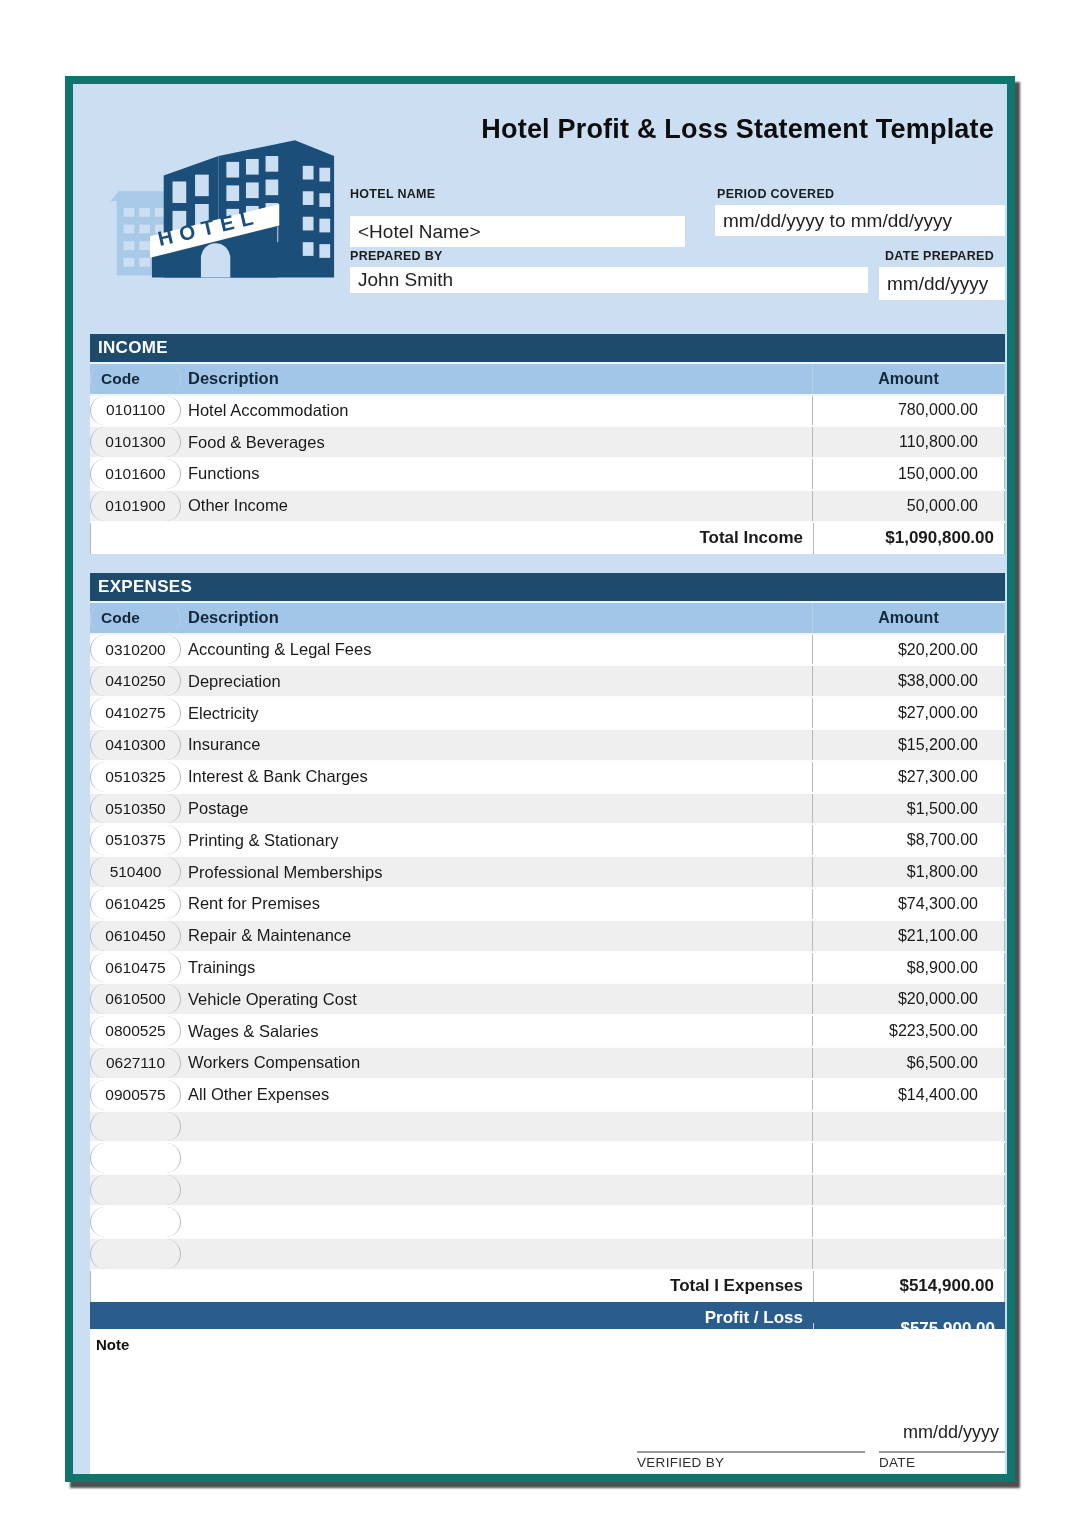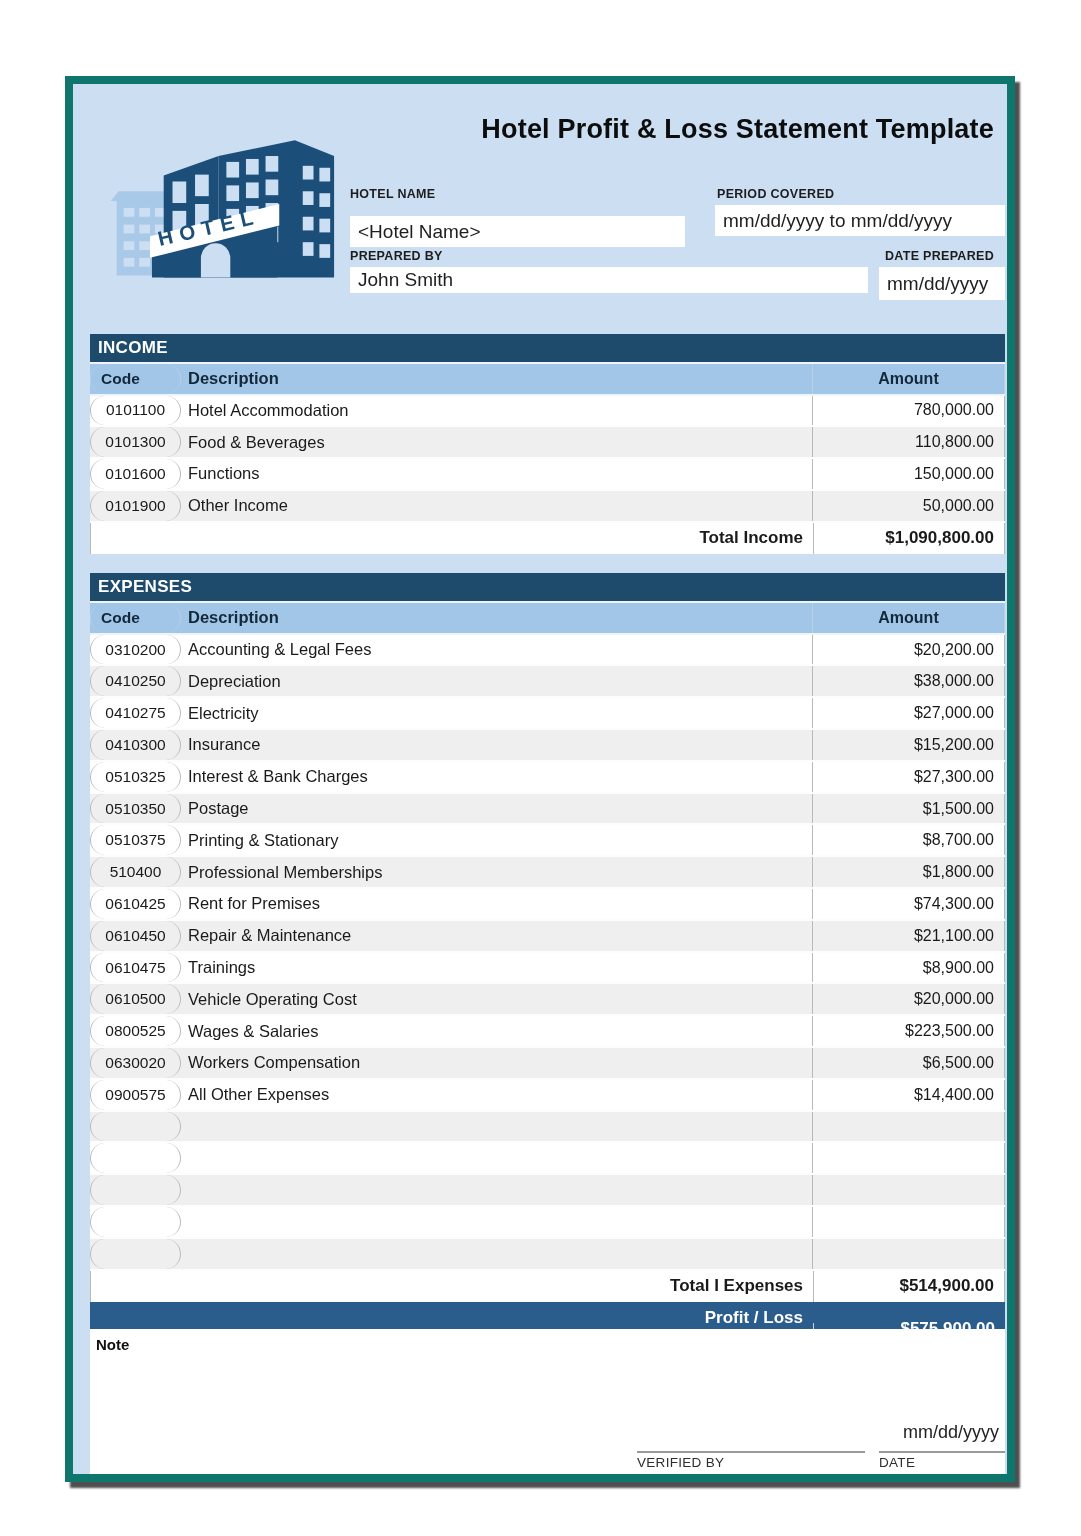--- a/index.html
+++ b/index.html
@@ -59,21 +59,21 @@
   .c-code {
     width:91px; border-left:1px solid #b9b9b9; border-right:1px solid #b9b9b9;
     display:flex; align-items:center; justify-content:center; font-size:15.5px;border-radius:15px;
   }
   .c-desc {
     flex:1; border-right:1px solid #b9b9b9; display:flex; align-items:center;
     padding-left:7px; font-size:16.5px;
   }
   .c-amt {
     width:192px; border-right:1px solid #b9b9b9; display:flex; align-items:center;
-    justify-content:flex-end; padding-right:10px; font-size:16px;
+    justify-content:flex-end; padding-right:26px; font-size:16px;
   }
 
   .total-row {
     height:31.5px; display:flex; background:#ffffff; font-weight:bold; font-size:17px;
   }
   .total-row .t-label {
     flex:1; display:flex; align-items:center; justify-content:flex-end;
     padding-right:10px; border-left:1px solid #b9b9b9;
   }
   .total-row .t-amt {
@@ -298,21 +298,21 @@
     <div class="c-amt">$20,000.00</div>
   </div>
 
   <div class="t-row">
     <div class="c-code">0800525</div>
     <div class="c-desc">Wages &amp; Salaries</div>
     <div class="c-amt">$223,500.00</div>
   </div>
 
   <div class="t-row">
-    <div class="c-code">0630020</div>
+    <div class="c-code">0627110</div>
     <div class="c-desc">Workers Compensation</div>
     <div class="c-amt">$6,500.00</div>
   </div>
 
   <div class="t-row">
     <div class="c-code">0900575</div>
     <div class="c-desc">All Other Expenses</div>
     <div class="c-amt">$14,400.00</div>
   </div>
 

